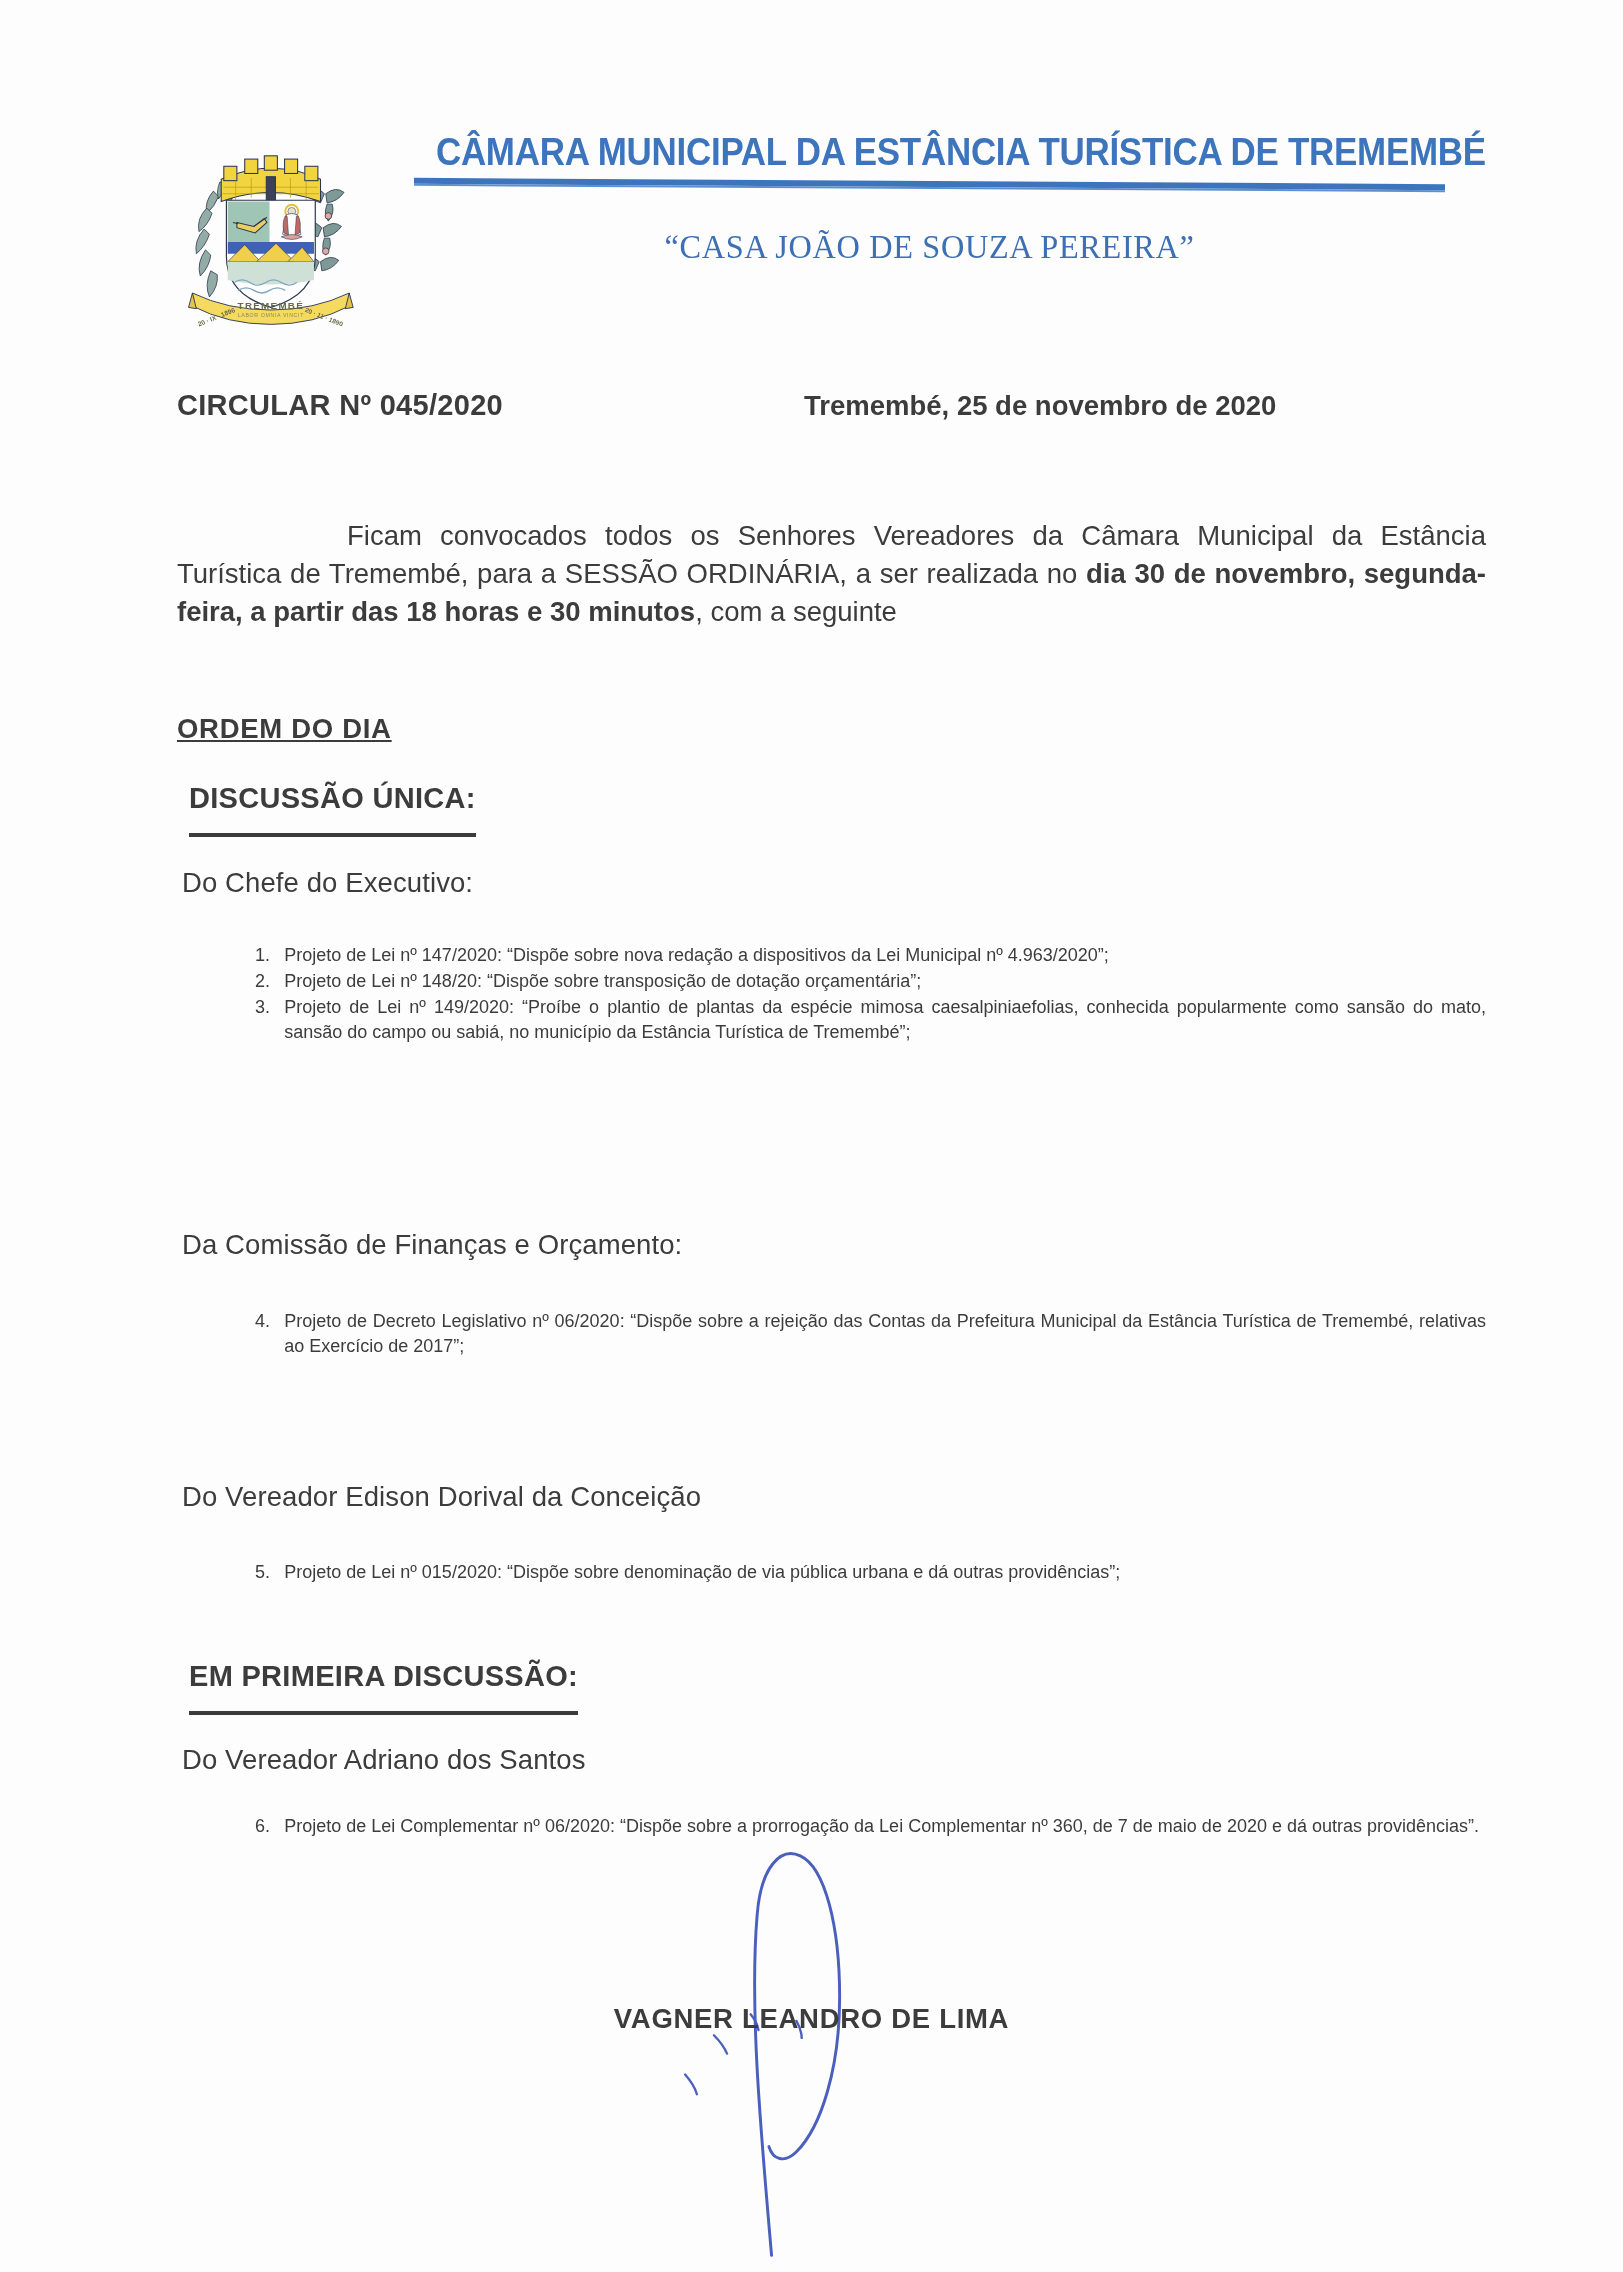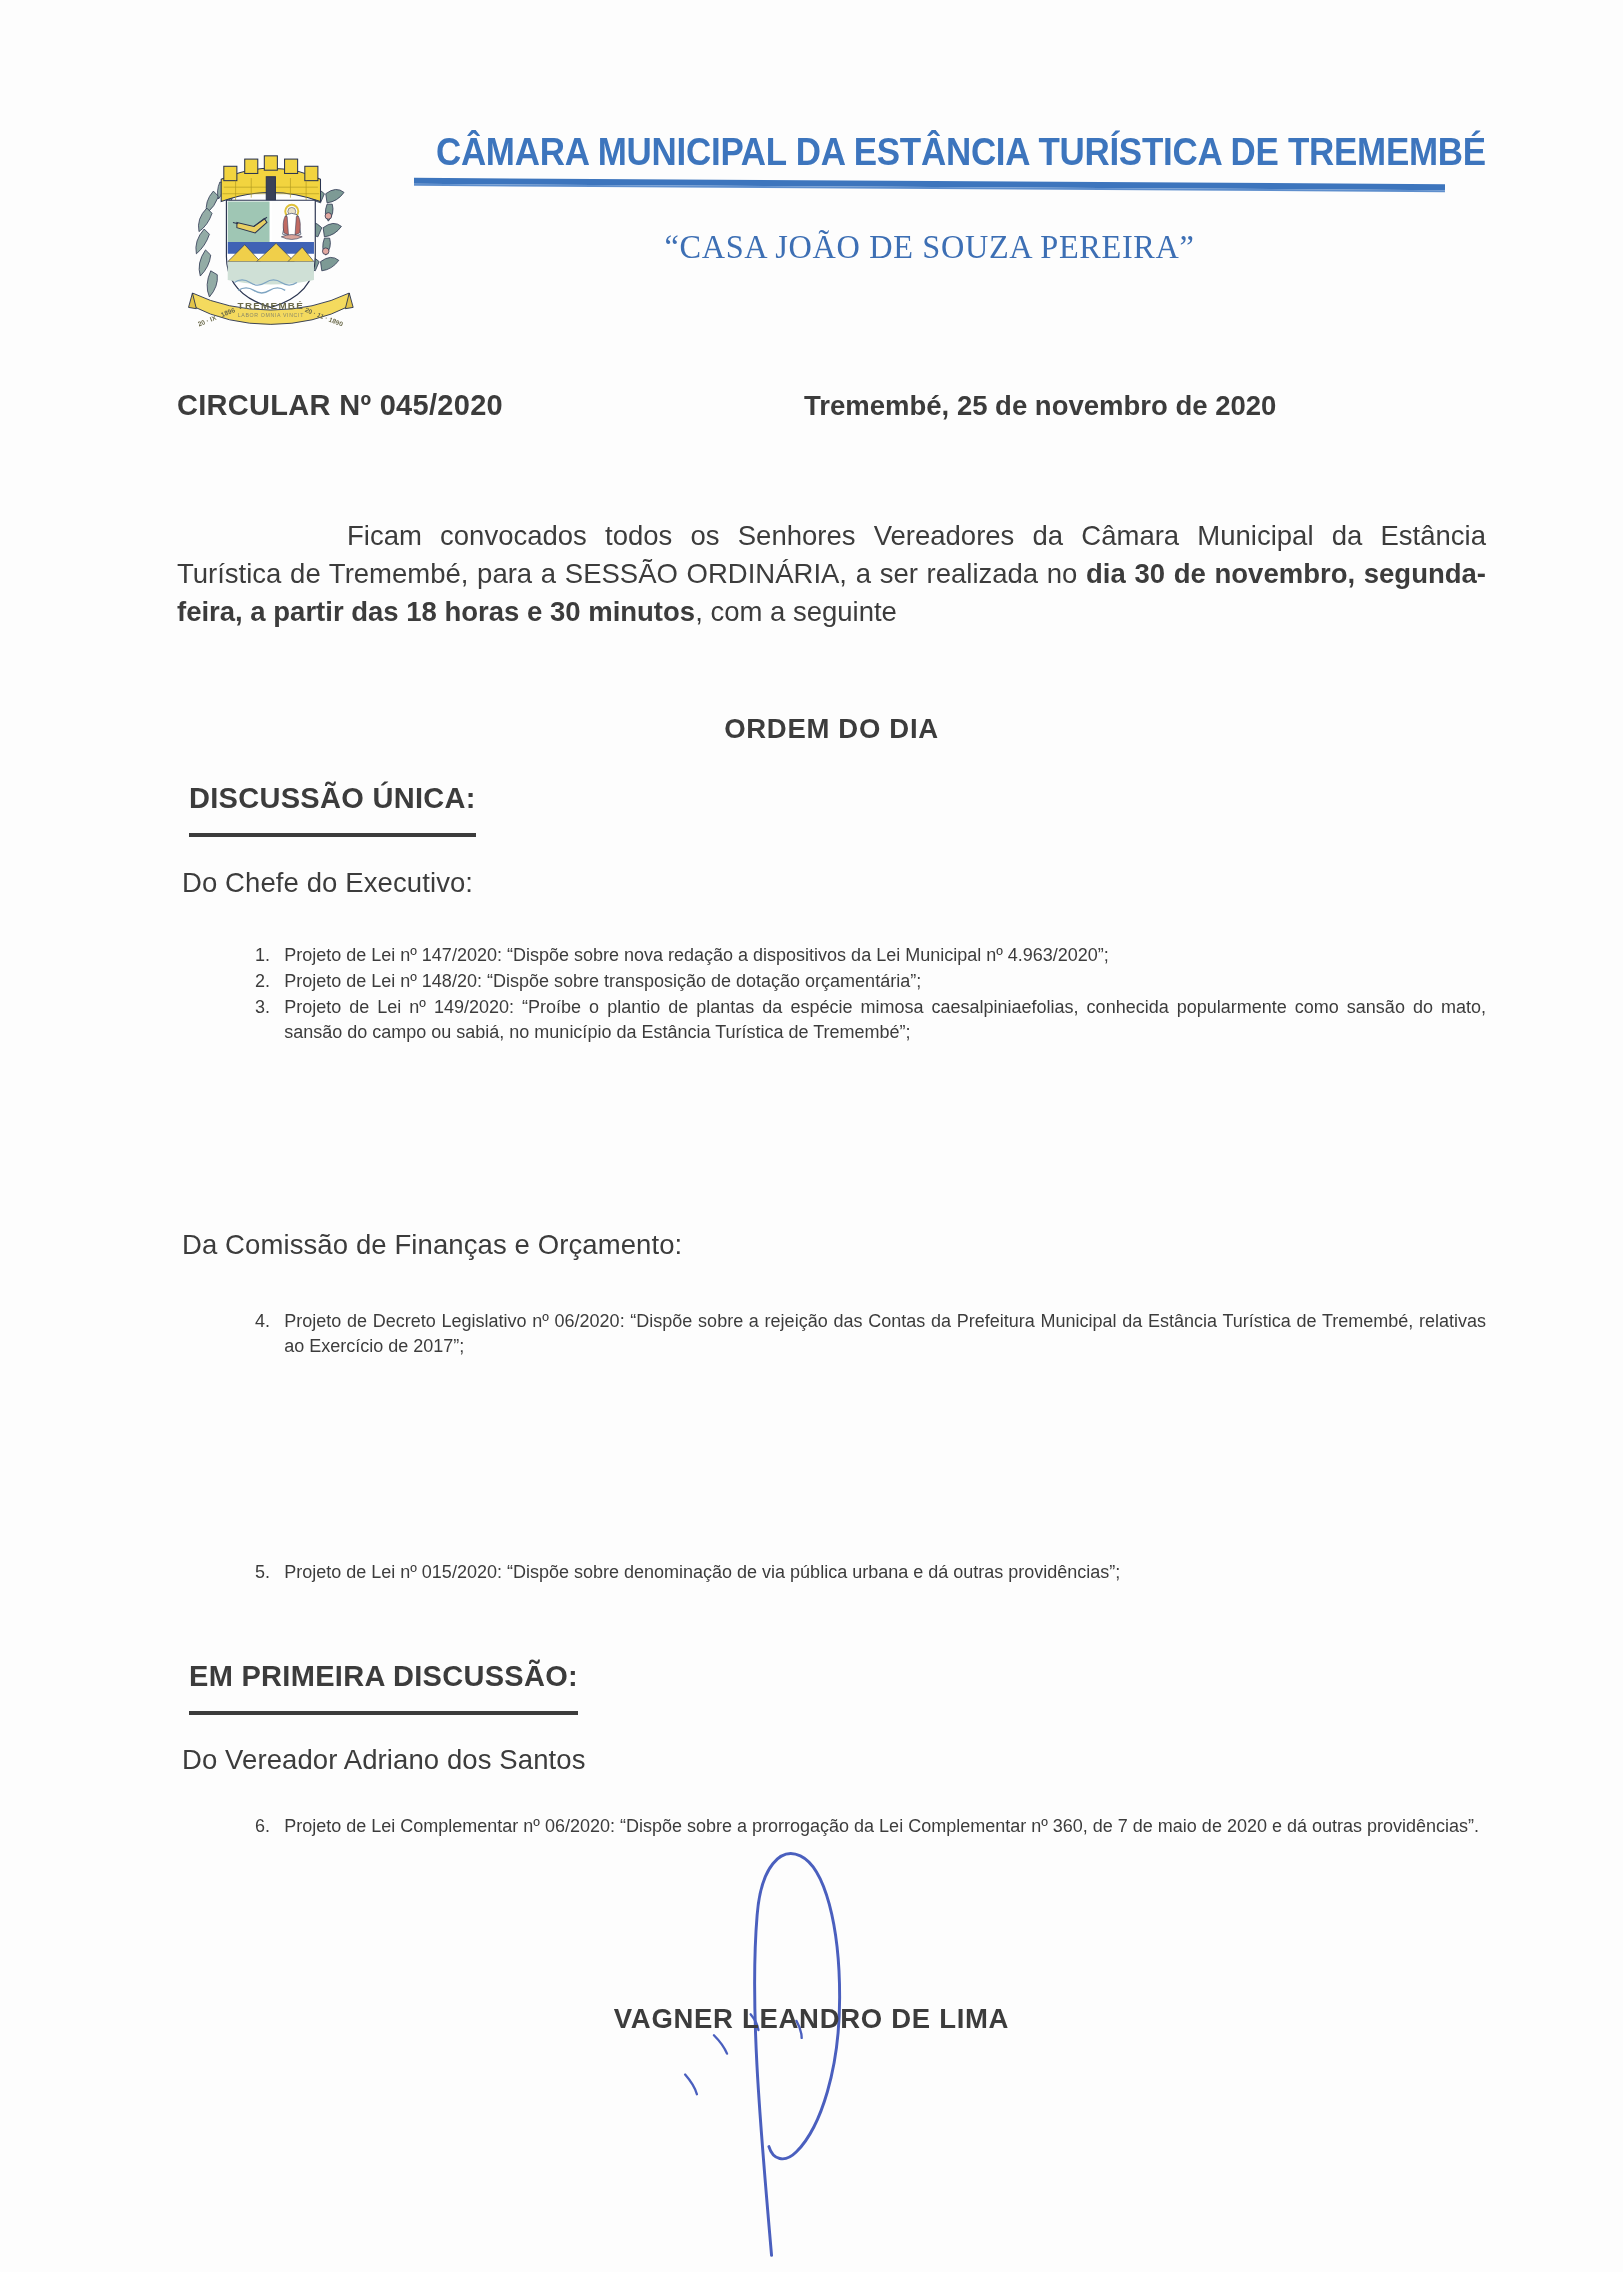--- a/index.html
+++ b/index.html
@@ -119,23 +119,23 @@
     text-align: justify;
     color: #3c3c3c;
   }
   .intro .indent { display: inline-block; width: 170px; }
   .intro b { font-weight: bold; }
 
   .ordem {
     top: 713px;
     font-size: 27.5px;
     font-weight: bold;
-    text-align: center;
     color: #3c3c3c;
     letter-spacing: 0.7px;
+    text-decoration: underline;
   }
 
   .disc-heading {
     font-size: 29px;
     font-weight: bold;
     color: #3c3c3c;
     letter-spacing: 0.3px;
     display: inline-block;
     border-bottom: 4.6px solid #3c3c3c;
     padding-bottom: 18px;
@@ -341,20 +341,21 @@
   </div>
 
   <div class="doc-line sub-heading h-fin" style="width:auto">Da Comissão de Finanças e Orçamento:</div>
 
   <div class="list list-b">
     <ol start="4">
       <li>Projeto de Decreto Legislativo nº 06/2020: “Dispõe sobre a rejeição das Contas da Prefeitura Municipal da Estância Turística de Tremembé, relativas ao Exercício de 2017”;</li>
     </ol>
   </div>
 
+  <div class="doc-line sub-heading h-edison" style="width:auto">Do Vereador Edison Dorival da Conceição</div>
 
   <div class="list list-c">
     <ol start="5">
       <li>Projeto de Lei nº 015/2020: “Dispõe sobre denominação de via pública urbana e dá outras providências”;</li>
     </ol>
   </div>
 
   <div class="doc-line h-primeira" style="width:auto">
     <span class="disc-heading">EM PRIMEIRA DISCUSSÃO:</span>
   </div>

